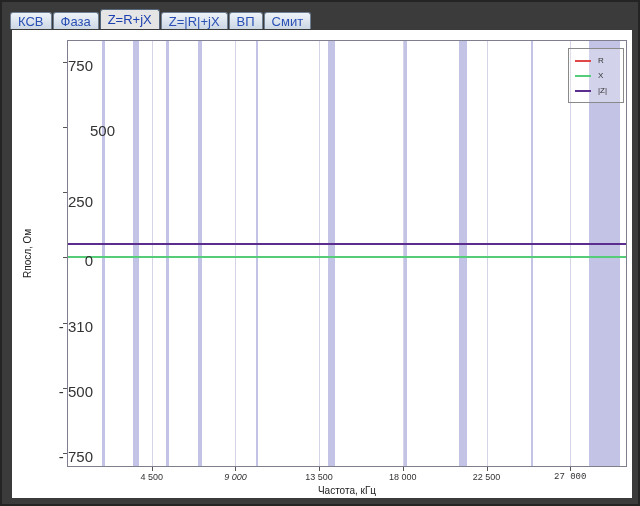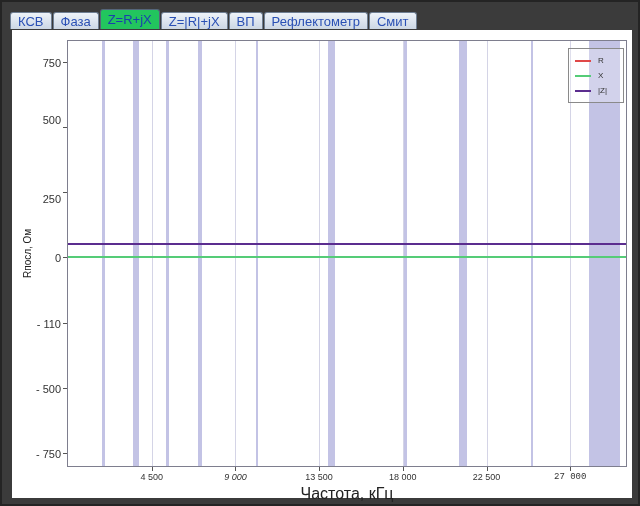--- a/index.html
+++ b/index.html
@@ -8,34 +8,34 @@
     background:#3b3b3b;border:2px solid #242424;overflow:hidden;
     font-family:"Liberation Sans",sans-serif;
   }
   .tabbar{position:absolute;left:8px;top:6px;height:21px;display:flex;align-items:flex-end;gap:1px;}
   .tab{
     box-sizing:border-box;height:17px;padding:8px 7px;display:flex;align-items:center;
     font-size:13px;color:#2a50b4;cursor:pointer;white-space:nowrap;
     background:linear-gradient(#eef3f9,#ccd7e4);
     border:1px solid #6f7f93;border-bottom:none;border-radius:3px 3px 0 0;
   }
-  .tab.active{height:20px;background:#22c55e;color:#1b3fae;border-color:#55657a;}
+  .tab.active{height:20px;background:#e5e5e5;color:#1b3fae;border-color:#55657a;}
   .panel{position:absolute;left:10px;top:28px;width:620px;height:468px;background:#ffffff;}
   .plot{
     position:absolute;left:55px;top:10px;width:560px;height:427px;box-sizing:border-box;
     background:#ffffff;border:1px solid #7e7e8e;overflow:hidden;
   }
   .gridline{position:absolute;top:0;bottom:0;width:1px;background:#d4d4e6;}
   .band{position:absolute;top:0;bottom:0;}
   .hline{position:absolute;left:0;right:0;height:2px;}
   .xtick{position:absolute;top:442px;transform:translateX(-50%);font-size:9px;color:#333;white-space:nowrap;}
   .xtickmark{position:absolute;top:437px;width:1px;height:4px;background:#555;}
-  .ytick{position:absolute;left:0;width:49px;text-align:right;font-size:11px;color:#333;white-space:nowrap;}
+  .ytick{position:absolute;left:0;width:49px;text-align:right;font-size:15px;color:#333;white-space:nowrap;padding-left:32px;}
   .ytickmark{position:absolute;left:51px;width:4px;height:1px;background:#555;}
-  .xlabel{position:absolute;left:55px;top:455px;width:560px;text-align:center;font-size:16px;color:#222;}
+  .xlabel{position:absolute;left:55px;top:455px;width:560px;text-align:center;font-size:10px;color:#222;}
   .ylabel{
     position:absolute;left:8px;top:10px;width:14px;height:427px;
     writing-mode:vertical-rl;transform:rotate(180deg);
     display:flex;align-items:center;justify-content:center;
     font-size:10px;color:#222;white-space:nowrap;
   }
   .legend{
     position:absolute;right:2px;top:7px;width:56px;box-sizing:border-box;
     border:1px solid #8a8a8a;background:rgba(255,255,255,0.25);padding:4px 0;z-index:5;
   }
@@ -46,21 +46,20 @@
 </head>
 <body>
 
 <div class="window">
   <div class="tabbar" id="tabbar">
       <div class="tab">КСВ</div>
       <div class="tab">Фаза</div>
       <div class="tab active">Z=R+jX</div>
       <div class="tab">Z=|R|+jX</div>
       <div class="tab">ВП</div>
-      <div class="tab">Рефлектометр</div>
       <div class="tab">Смит</div>
     </div>
 
   <div class="panel" id="panel">
     <div class="ylabel">Rпосл, Ом</div>
 
     <div class="plot" id="plot">
       <div class="legend" id="legend">
           <div class="legrow">
             <div class="legsample" style="background: rgb(224, 72, 72);"></div>
@@ -104,26 +103,26 @@
       <div class="xtick" style="left: 307.1px;">13 500</div>
       <div class="xtickmark" style="left: 307.1px;"></div>
       <div class="xtick" style="left: 390.8px;">18 000</div>
       <div class="xtickmark" style="left: 390.8px;"></div>
       <div class="xtick" style="left: 474.5px;">22 500</div>
       <div class="xtickmark" style="left: 474.5px;"></div>
       <div class="xtick" style="left: 558.2px; font-family: Liberation Mono, monospace;">27 000</div>
       <div class="xtickmark" style="left: 558.2px;"></div>
       <div class="ytick" style="top: 26.9px;">750</div>
       <div class="ytickmark" style="top: 31.9px;"></div>
-      <div class="ytick" style="top: 84px;">500</div>
+      <div class="ytick" style="top: 92px; margin-left: 22px;">500</div>
       <div class="ytickmark" style="top: 97px;"></div>
       <div class="ytick" style="top: 163px;">250</div>
       <div class="ytickmark" style="top: 162.2px;"></div>
       <div class="ytick" style="top: 222.4px;">0</div>
       <div class="ytickmark" style="top: 227.4px;"></div>
-      <div class="ytick" style="top: 287.6px;">- 110</div>
+      <div class="ytick" style="top: 287.6px;">- 310</div>
       <div class="ytickmark" style="top: 292.6px;"></div>
       <div class="ytick" style="top: 352.8px;">- 500</div>
       <div class="ytickmark" style="top: 357.8px;"></div>
       <div class="ytick" style="top: 418px;">- 750</div>
       <div class="ytickmark" style="top: 423px;"></div>
     </div>
 </div>
 
 </body></html>

